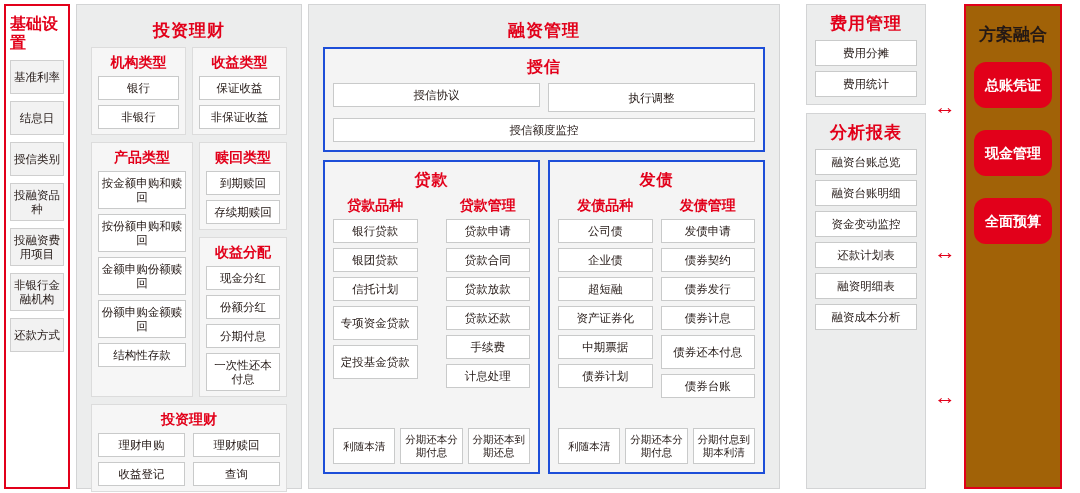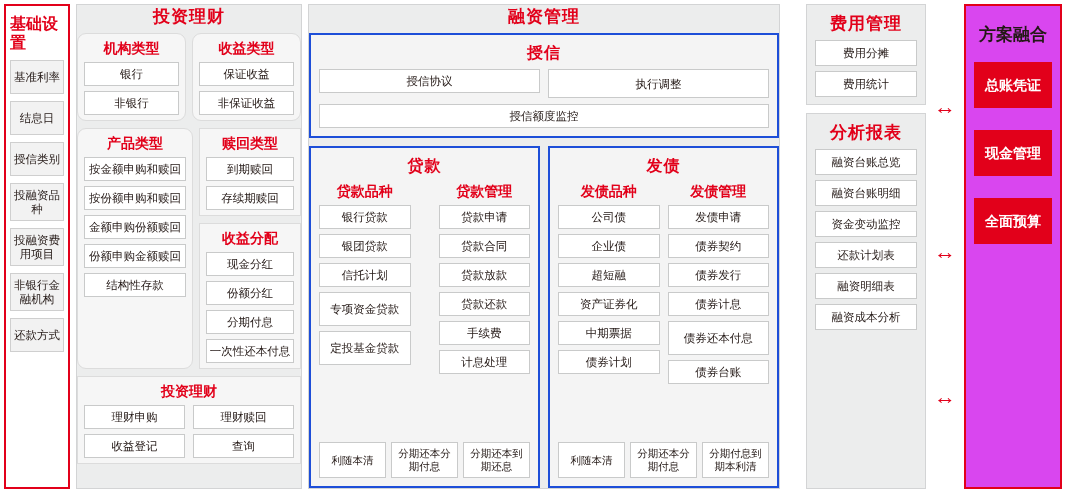--- a/index.html
+++ b/index.html
@@ -18,21 +18,21 @@
     box-sizing:border-box;
     gap:6px;
   }
   .col{box-sizing:border-box;padding-left:20px;}
 
   
   .panel{
     background:#eceded;
     border:1px solid #d3d4d5;
     box-sizing:border-box;
-    padding:0;
+    padding:14px;
     display:flex;
     flex-direction:column;
   }
   .panel-title{
     color:#e2001a;
     font-weight:bold;
     text-align:center;
     font-size:17px;
     line-height:20px;
     margin:2px 0 6px 0;
@@ -75,21 +75,21 @@
     line-height:19px;margin:4px 0 8px 0;
   }
   #c-basic .cell{
     background:#f2f2f2;border:1px solid #cfcfcf;
     min-height:34px;margin-bottom:7px;font-size:11.5px;
   }
 
   
   #c-invest{width:226px;}
   .row2{display:flex;gap:6px;}
-  .row2 > .sub{flex:1;min-width:0;border-radius:9px;}
+  .row2 > .sub{flex:1;min-width:0;}
   .sub{
     background:#f6f6f6;
     border:1px solid #dcdcdc;
     padding:5px 6px;
     box-sizing:border-box;
     margin-bottom:7px;
   }
 
   
   #c-finance{width:472px;}
@@ -117,35 +117,35 @@
     width:26px;display:flex;flex-direction:column;
     align-items:center;justify-content:space-around;
     padding:30px 0 20px 0;box-sizing:border-box;
   }
   .arrow{color:#e2001a;font-size:22px;line-height:22px;font-weight:bold;}
 
   
   #c-merge{
     width:98px;
     border:2px solid #e2001a;
-    background:#d946ef;
+    background:#a16207;
     padding:8px 8px;
     box-sizing:border-box;
     display:flex;flex-direction:column;
     align-items:stretch;
   }
   #c-merge .head{
     color:#231815;font-size:17px;font-weight:bold;text-align:center;
     line-height:22px;margin:10px 0 16px 0;
   }
   .redbox{
     background:#e2001a;color:#ffffff;font-weight:bold;
     text-align:center;font-size:14px;line-height:18px;
     padding:14px 4px;margin-bottom:22px;
-    display:flex;align-items:center;justify-content:center;
+    display:flex;align-items:center;justify-content:center;border-radius:12px;
   }
   .redbox:last-child{margin-bottom:16px;}
 </style>
 </head>
 <body>
 
 <div id="root">
 
   <div class="col panel" id="c-basic">
     <div class="head">基础设置</div>

